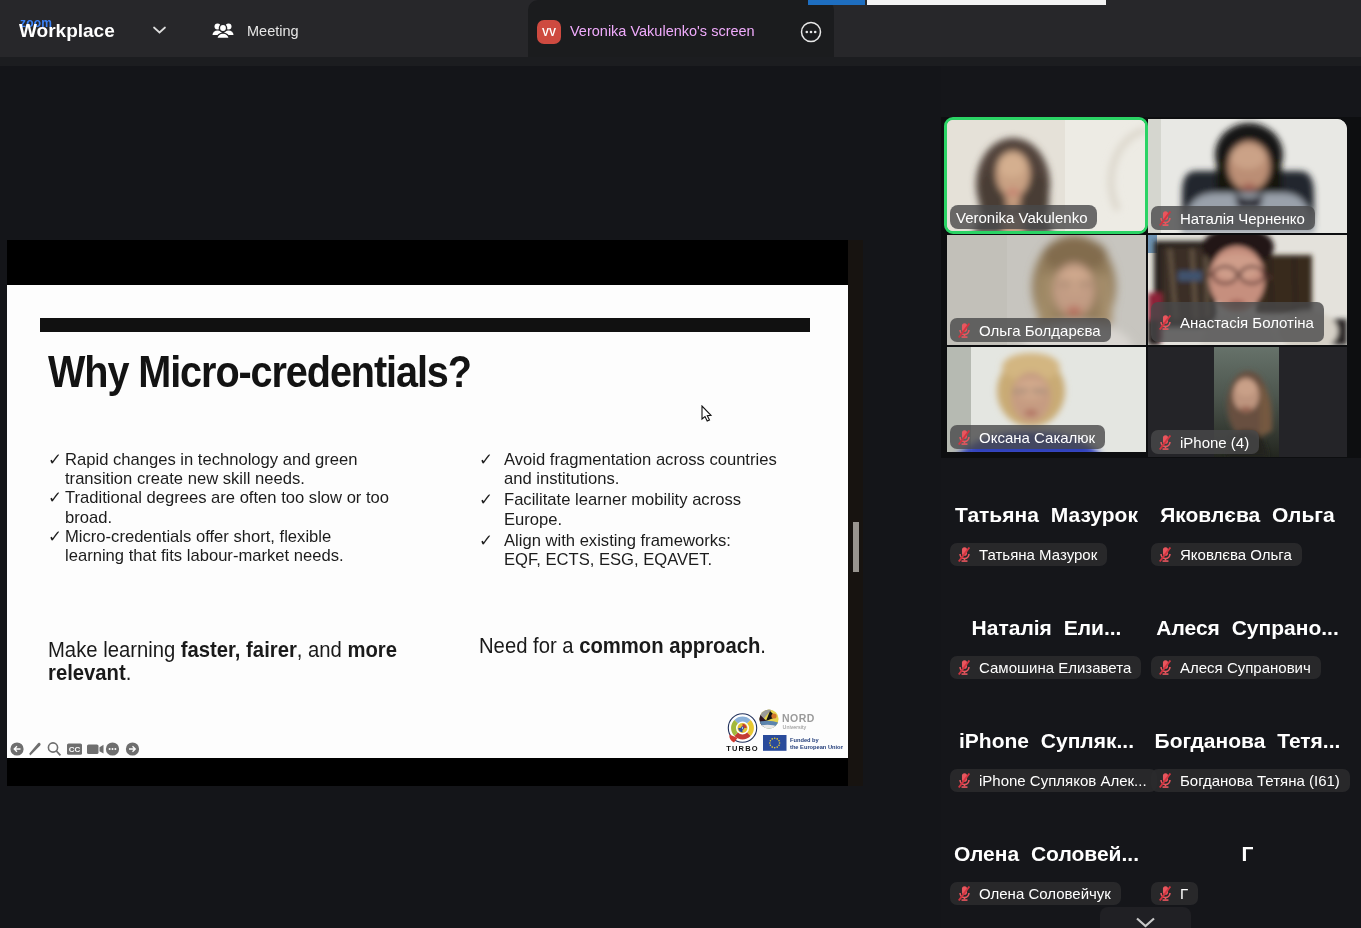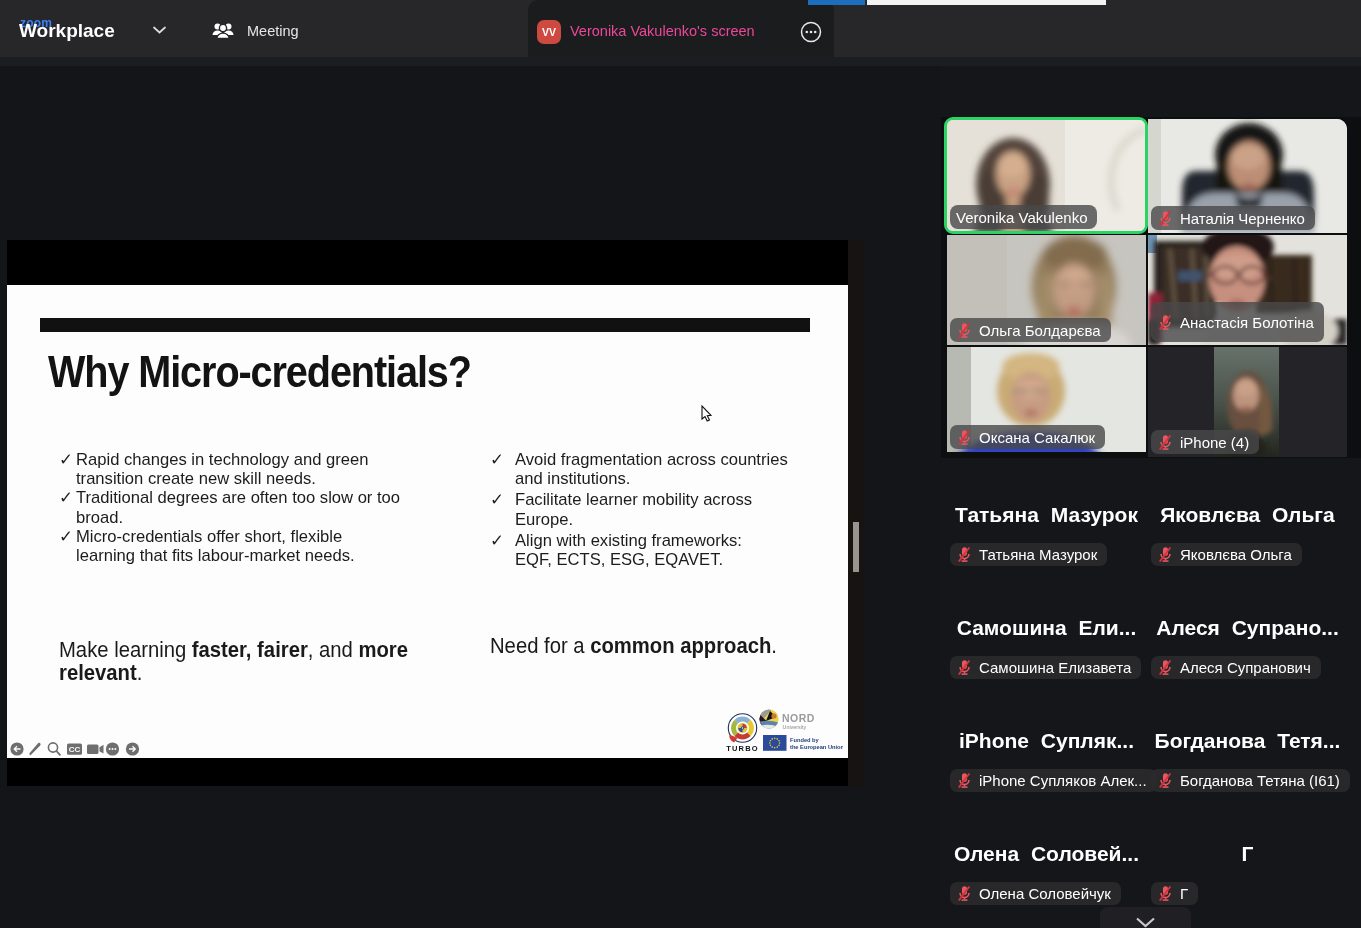--- a/index.html
+++ b/index.html
@@ -11,33 +11,33 @@
   
   #topbar { position:absolute; left:0; top:0; width:1361px; height:57px; background:#27272a; }
   #topshadow { position:absolute; left:0; top:57px; width:1361px; height:9px; background:#1c1d20; }
   #strip-blue { position:absolute; left:808px; top:0; width:57px; height:5px; background:#1e6ec0; }
   #strip-white { position:absolute; left:867px; top:0; width:239px; height:5px; background:#f3f3f3; }
   #logo-zoom { position:absolute; left:20px; top:16px; color:#3b82f6; font-size:12px; font-weight:700; letter-spacing:.2px; }
   #logo-wp { position:absolute; left:19px; top:20px; color:#fff; font-size:19px; font-weight:700; }
   #tab-active { position:absolute; left:528px; top:0; width:306px; height:57px; background:#1b1c1e; border-radius:10px 10px 0 0; }
   #vv { position:absolute; left:537px; top:20px; width:24px; height:24px; border-radius:7px; background:#ce4a40;
         color:#fff; font-size:10.5px; font-weight:bold; text-align:center; line-height:24px; }
-  #tabtitle { position:absolute; left:570px; top:23px; color:#ec4899; font-size:14.5px; }
+  #tabtitle { position:absolute; left:570px; top:23px; color:#f0abfc; font-size:14.5px; }
   #meeting { position:absolute; left:247px; top:23px; color:#e6e6e6; font-size:14.5px;text-align:center; }
 
   
   #share { position:absolute; left:7px; top:240px; width:856px; height:546px; background:#000; }
   #slide { position:absolute; left:0px; top:45px; width:841px; height:473px; background:#fdfdfd; color:#151515; }
   #scrolltrack { position:absolute; left:841px; top:0; width:15px; height:546px; background:#171310; }
   #scrollthumb { position:absolute; left:846px; top:282px; width:6px; height:50px; background:#98948f; }
 
   #rule { position:absolute; left:33px; top:33px; width:770px; height:14px; background:#111; }
   #title { position:absolute; left:41px; top:62px; font-size:44px; font-weight:bold; letter-spacing:-1.2px; color:#131313; transform:scaleX(.90); transform-origin:0 0; }
 
-  .col { position:absolute; font-size:16.6px; line-height:19.2px; color:#1c1c1c;margin-left:11px; }
+  .col { position:absolute; font-size:16.6px; line-height:19.2px; color:#1c1c1c; }
   #col1 { left:41px; top:165px; width:350px; }
   #col2 { left:472px; top:165px; width:315px; }
   .li { position:relative; padding-left:17px; }
   .li:before { content:"\2713"; position:absolute; left:0; top:0; }
   #col2 .li { padding-left:25px; margin-bottom:2px; }
   .big { font-size:22.5px; line-height:23px; color:#1a1a1a; transform:scaleX(.9); transform-origin:0 0; }
 
   
   #ppttools { position:absolute; left:3px; top:456px; height:16px; }
 
@@ -378,21 +378,21 @@
             <use href="#mic"></use>
           </svg>Татьяна Мазурок</div>
       </div>
     <div class="atile" style="left:1148px;top:459px">
         <div class="bigname" style="top:44px">Яковлєва Ольга</div>
       <div class="pill" style="left:3px;bottom:4px"><svg class="micw" viewBox="0 0 16 16">
             <use href="#mic"></use>
           </svg>Яковлєва Ольга</div>
       </div>
     <div class="atile" style="left:947px;top:572px">
-        <div class="bigname" style="top:44px">Самошина Ели...</div>
+        <div class="bigname" style="top:44px">Наталія Ели...</div>
       <div class="pill" style="left:3px;bottom:4px"><svg class="micw" viewBox="0 0 16 16">
             <use href="#mic"></use>
           </svg>Самошина Елизавета</div>
       </div>
     <div class="atile" style="left:1148px;top:572px">
         <div class="bigname" style="top:44px">Алеся Супрано...</div>
       <div class="pill" style="left:3px;bottom:4px"><svg class="micw" viewBox="0 0 16 16">
             <use href="#mic"></use>
           </svg>Алеся Супранович</div>
       </div>

